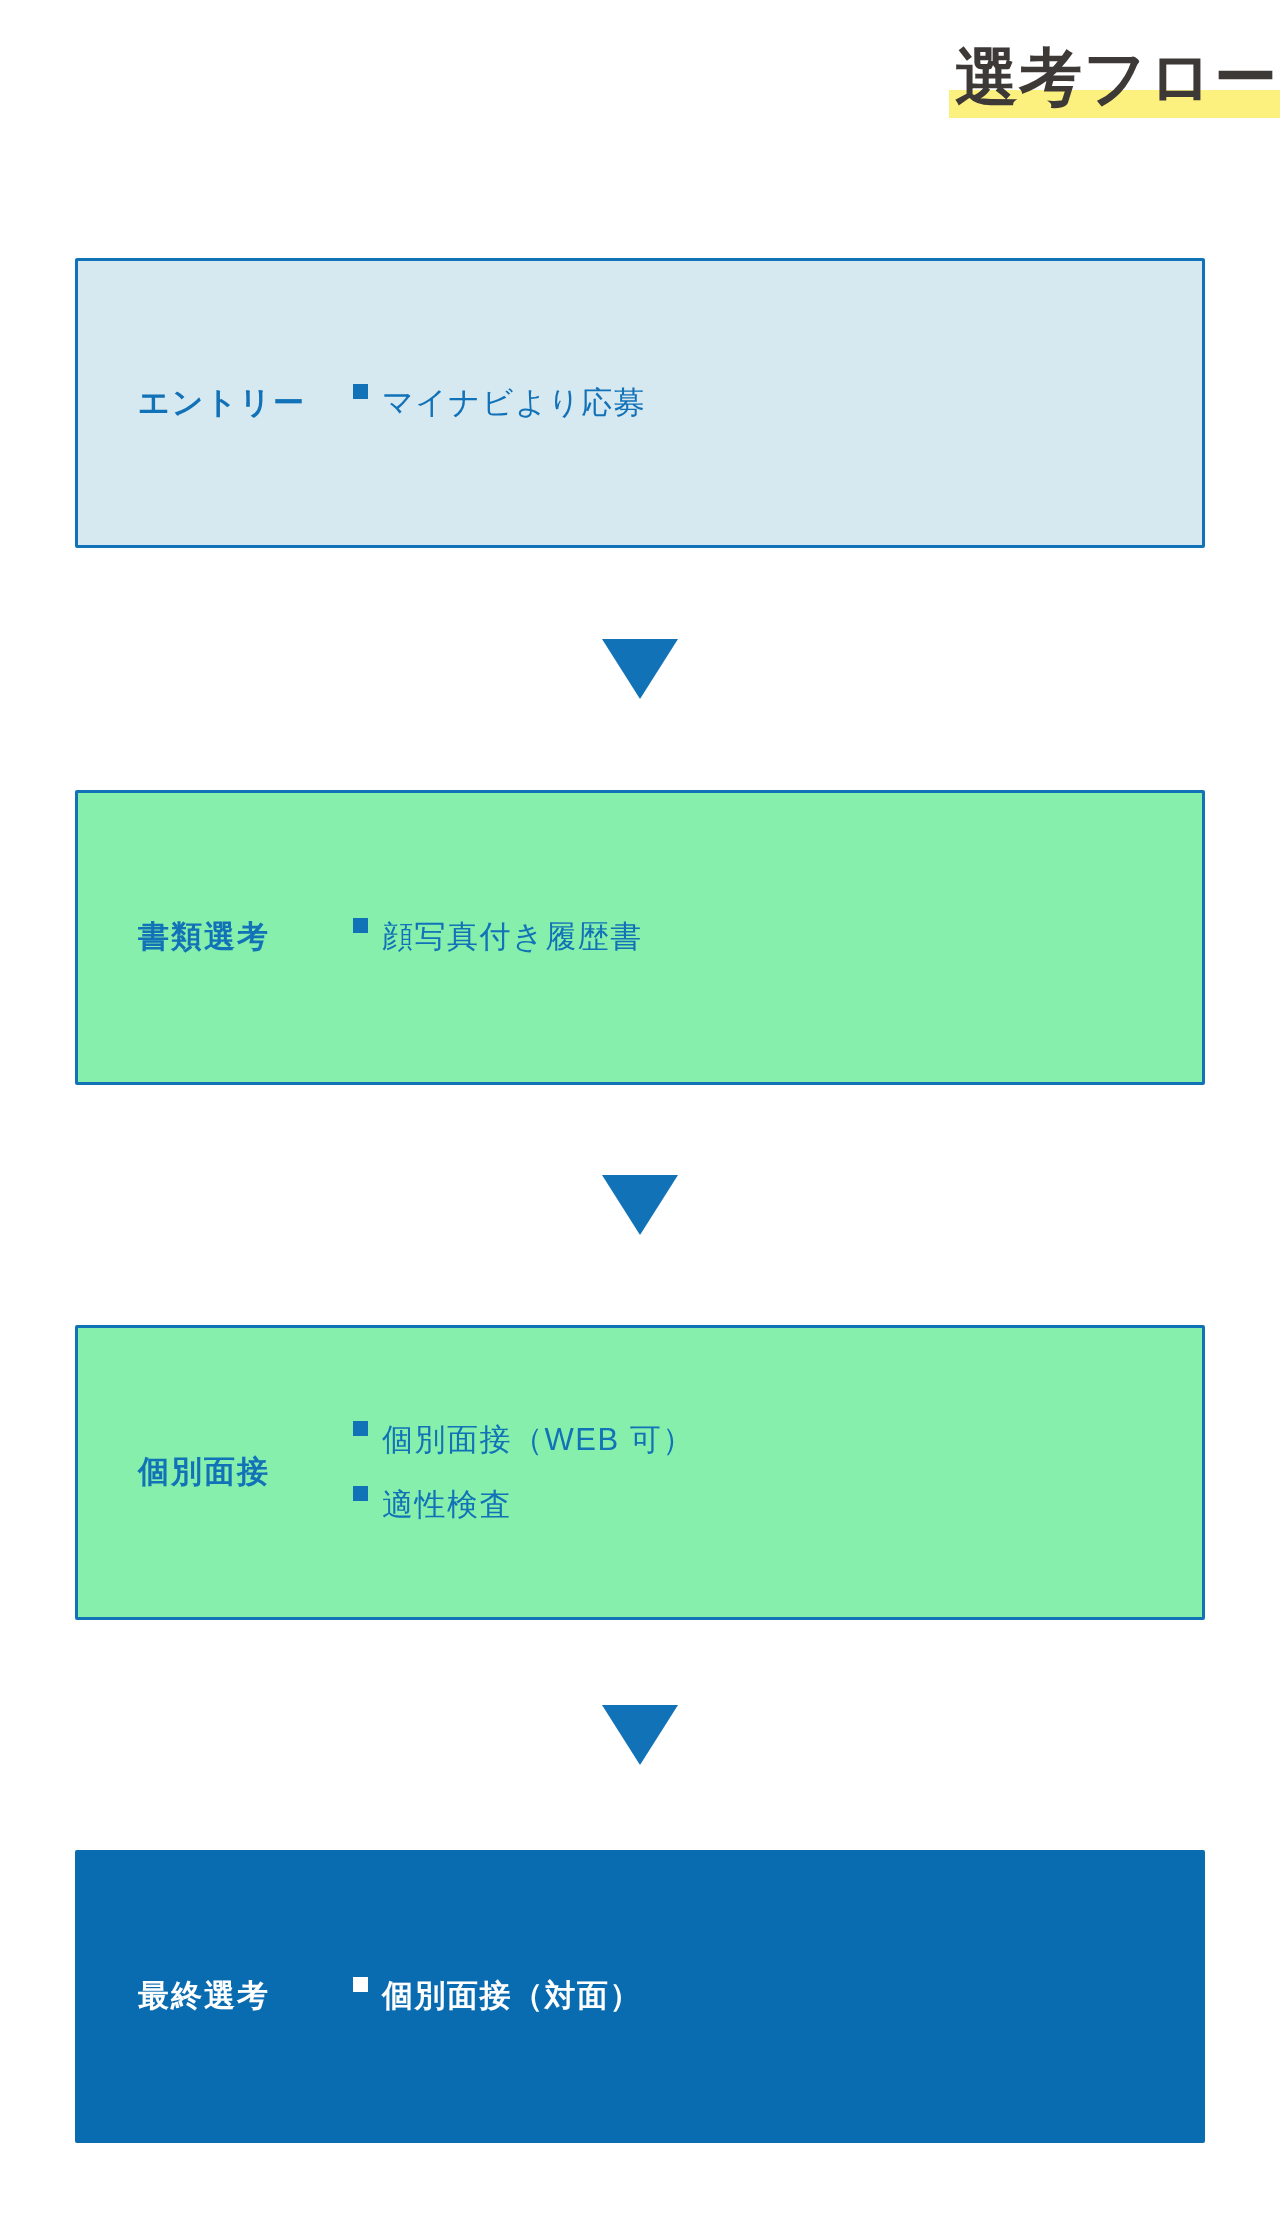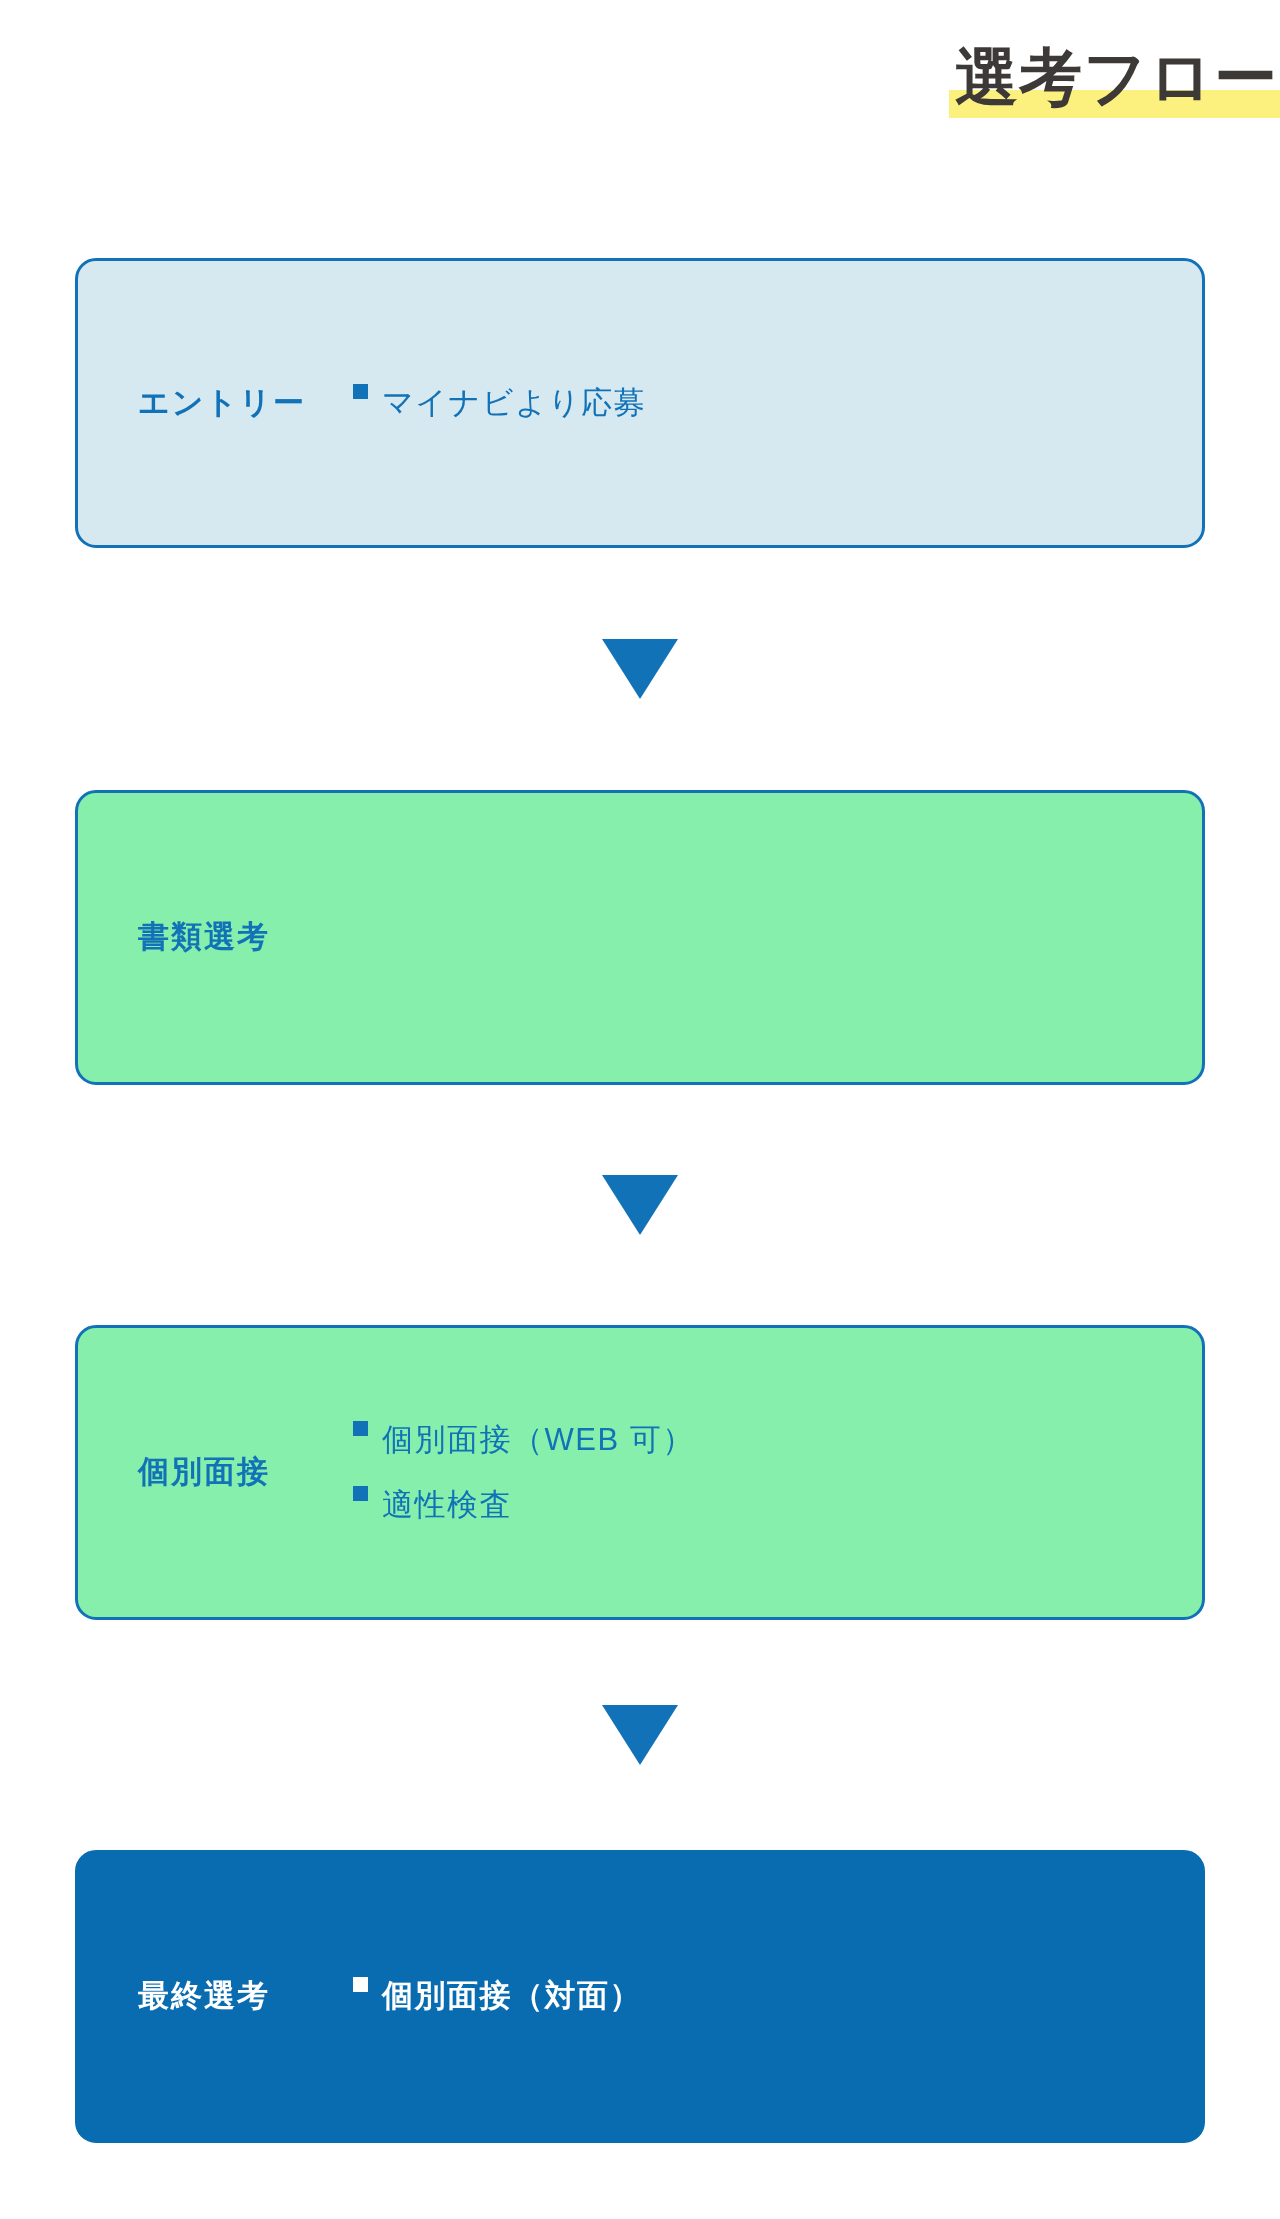--- a/index.html
+++ b/index.html
@@ -59,21 +59,21 @@
     position: absolute;
     left: 75px;
     top: 258px;
     width: 1130px;
   }
 
   .stage {
     box-sizing: border-box;
     width: 1130px;
     border: 3px solid #1272b8;
-    border-radius: 21px;
+    border-radius: 2px;
     display: flex;
     align-items: center;
     padding-left: 60px;
   }
 
   .stage-entry {
     height: 290px;
     background: #d6e8f0;
   }
   .stage-plain {
@@ -175,20 +175,26 @@
         </div>
       </div>
     </div>
 
     <div class="arrow-row arrow-1">
       <div class="arrow"></div>
     </div>
 
     <div class="stage stage-plain">
       <div class="stage-label">書類選考</div>
+      <div class="stage-items">
+        <div class="stage-item">
+          <span class="bullet"></span>
+          <span>顔写真付き履歴書</span>
+        </div>
+      </div>
     </div>
 
     <div class="arrow-row arrow-2">
       <div class="arrow"></div>
     </div>
 
     <div class="stage stage-plain">
       <div class="stage-label">個別面接</div>
       <div class="stage-items">
         <div class="stage-item">

